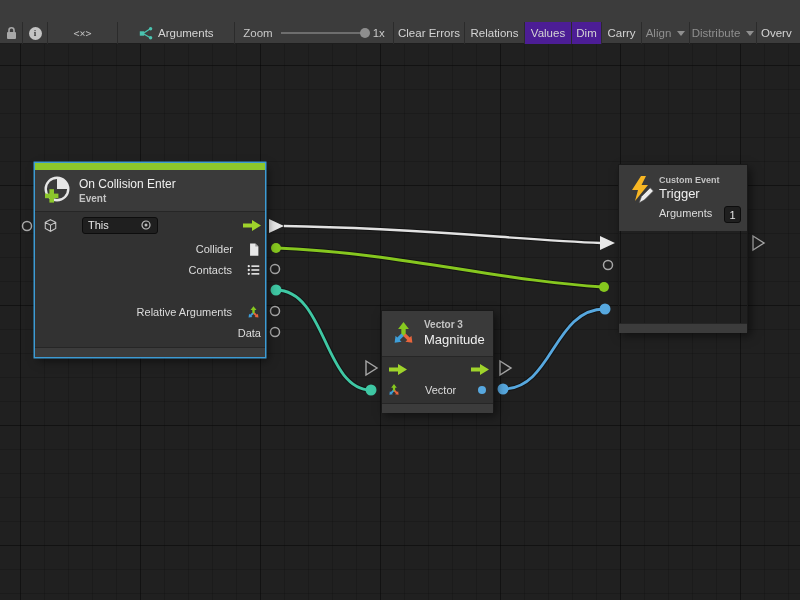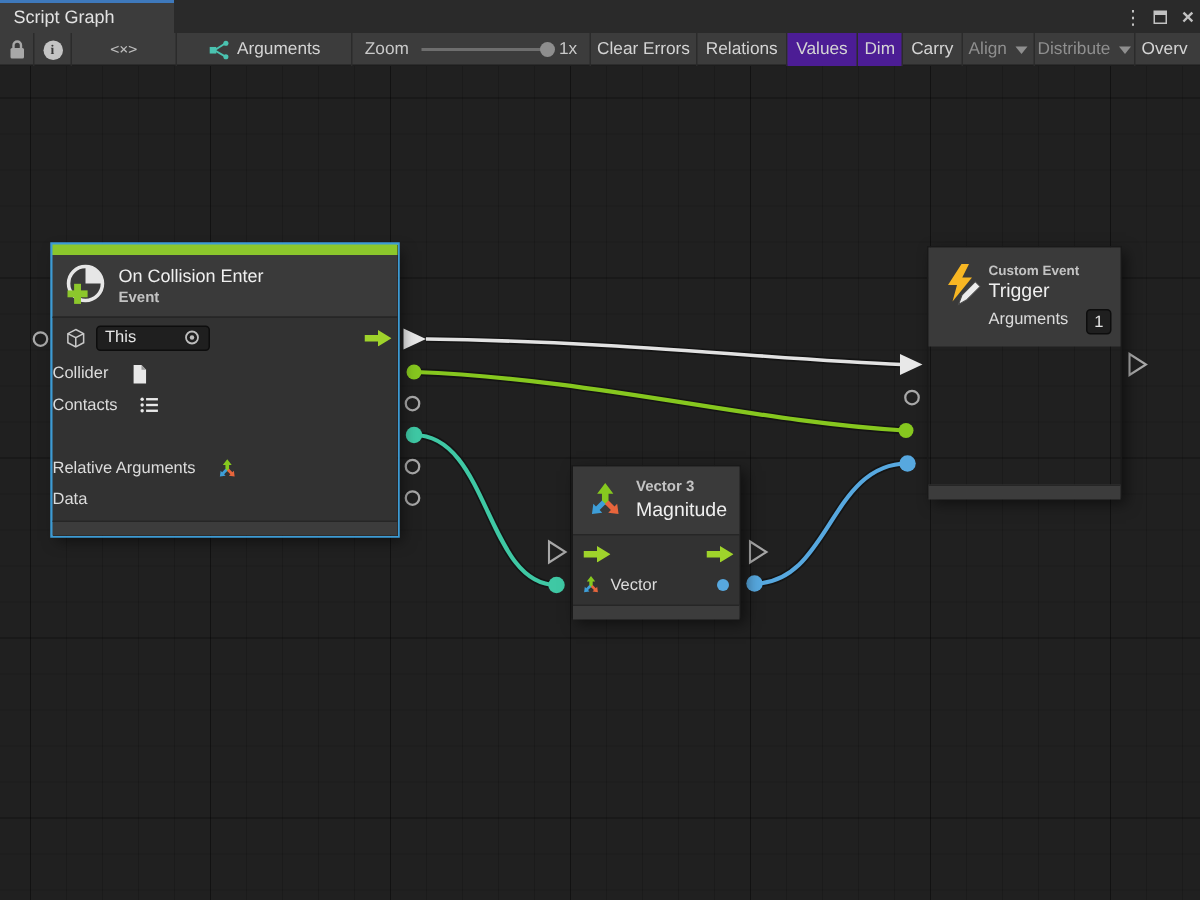--- a/index.html
+++ b/index.html
@@ -44,22 +44,22 @@
     background-position:20px 21px; }
   svg.wires { position:absolute; left:0; top:0; width:800px; height:556px; pointer-events:none; }
 
   
   .node { position:absolute; box-shadow:3px 4px 9px rgba(0,0,0,0.5); }
   .node .hdr { position:absolute; left:0; right:0; background:#3a3a3a; }
   .node .body { position:absolute; left:0; right:0; background:#323232; border-top:1px solid #262626; }
   .node .ftr { position:absolute; left:0; right:0; background:#3c3c3c; border-top:1px solid #262626; }
   .row { position:absolute; left:0; right:0; height:22px; display:flex; align-items:center;
          font-size:11px; color:#dcdcdc; }
-  .row.right { padding-right:4px; gap:14px; }
-  .row.left { justify-content:flex-start; padding-left:8px; gap:6px; }
+  .row.right { justify-content:flex-end; padding-right:4px; gap:14px;padding-left:20px; }
+  .row.left { justify-content:flex-start; padding-left:8px; gap:24px; }
   .field { background:#1f1f1f; border:1px solid #0d0d0d; border-radius:3px; height:17px;
            display:flex; align-items:center; font-size:11px; color:#e6e6e6; padding:0 5px; }
   .hdr-title { color:#efefef; }
   .hdr-sub { color:#c3c3c3;font-weight:bold; }
   .port-dot { border-radius:50%; display:inline-block; }
 
   #node-event { left:35px; top:119px; width:230px; height:194px; box-shadow:0 0 0 1.5px #3d9bd4, 3px 4px 9px rgba(0,0,0,0.5); }
   #node-event .strip { position:absolute; left:0; top:0; right:0; height:7px; background:#8cc72c; }
   #node-magnitude { left:381px; top:266px; width:113px; height:102px; border:1px solid #191919; }
   #node-custom { left:618px; top:120px; width:130px; height:168px; border:1px solid #191919; }
@@ -123,30 +123,20 @@
       <line x1="4" y1="7.5" x2="11.3" y2="11.8" stroke="#4ac3b0" stroke-width="1.3"></line>
       <rect x="0.8" y="5.3" width="4.4" height="4.4" fill="#4ac3b0"></rect>
       <circle cx="11.6" cy="2.8" r="1.7" fill="#4ac3b0"></circle>
       <circle cx="11.6" cy="11.8" r="1.7" fill="#4ac3b0"></circle>
     </symbol>
   </defs>
 </svg>
 
 <div class="window">
 
-  <div class="tabbar">
-    <div class="tab">
-      <span>Script Graph</span>
-    </div>
-    <div class="win-controls">
-      <span class="kebab">⋮</span>
-      <span class="maxbox"></span>
-      <span class="closex">×</span>
-    </div>
-  </div>
 
   <div class="toolbar">
     <div class="tbseg tbbtn" style="left:0;width:23px">
       <svg width="13" height="14">
           <use href="#sym-lock"></use>
         </svg>
     </div>
     <div class="tbseg tbbtn" style="left:23px;width:25px">
       <span style="width:13px;height:13px;border-radius:50%;background:#c4c4c4;color:#383838;font-size:9px;font-weight:bold;display:flex;align-items:center;justify-content:center;font-family:'Liberation Serif',serif">i</span>
     </div>

